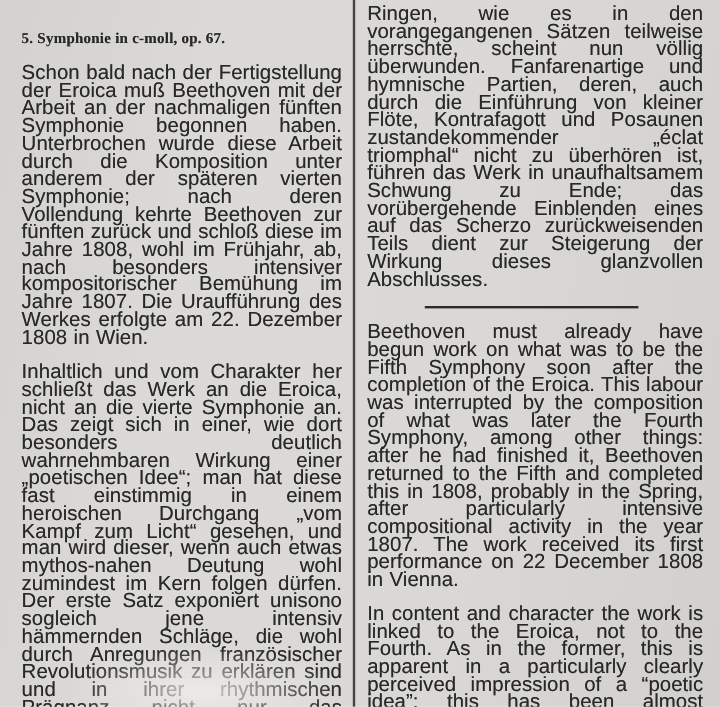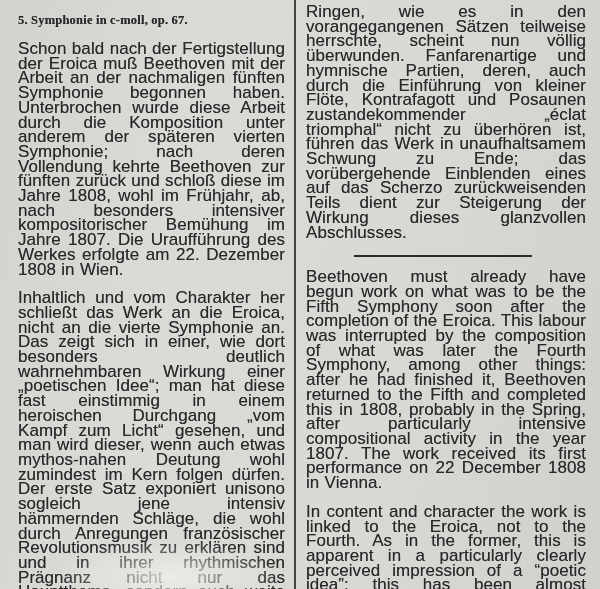--- a/index.html
+++ b/index.html
@@ -30,21 +30,21 @@
     width: 230px;
     height: 75px;
     background: radial-gradient(ellipse at center, rgba(238,237,234,0.85), rgba(238,237,234,0) 70%);
     pointer-events: none;
   }
   .col {
     box-sizing: border-box;
   }
   .col-left {
     width: 294px;
-    padding: 13px 9px 0 18px;
+    padding: 25px 9px 0 18px;
   }
   .col-right {
     flex: 1;
     padding: 5px 14px 0 10px;
   }
   .divider {
     width: 2px;
     background: #45443f;
     height: 589px;
     flex: 0 0 auto;

